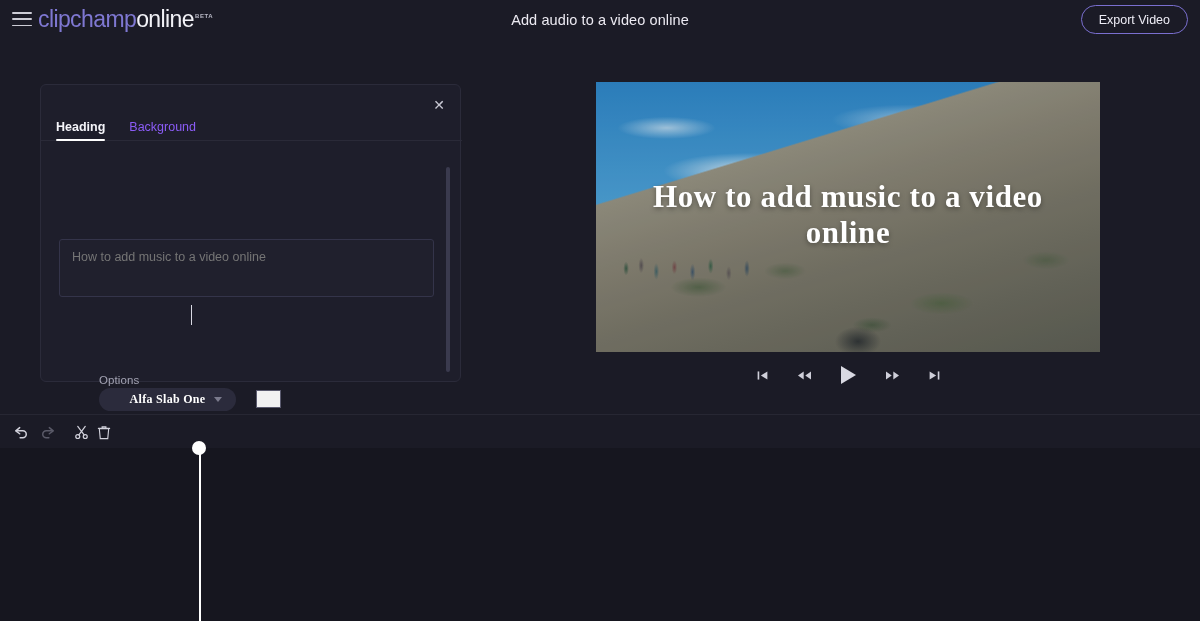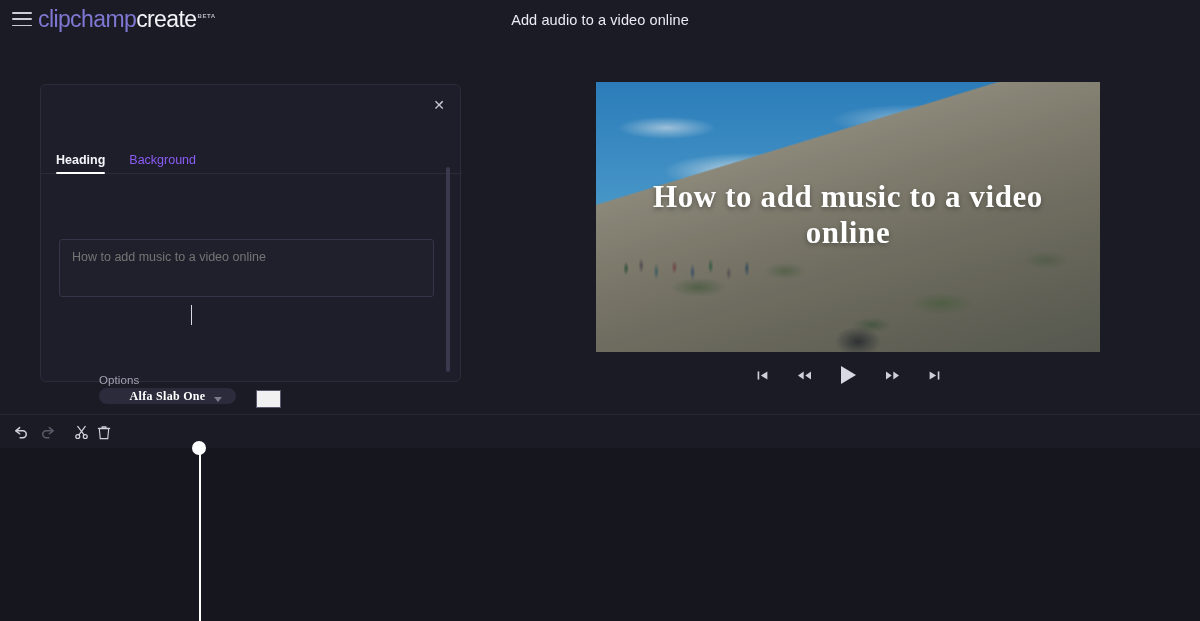--- a/index.html
+++ b/index.html
@@ -57,21 +57,20 @@
   }
   .panel-close {
     position: absolute; right: 10px; top: 9px; width: 22px; height: 22px;
     display: flex; align-items: center; justify-content: center;
     color: #c9c9d4; font-size: 14px; cursor: pointer; line-height: 1;
   }
   .tabs {
     position: absolute; top: 30px; left: 0; width: 421px; height: 26px;
     display: flex; align-items: flex-end; padding-left: 15px; gap: 24px;
     border-bottom: 1px solid #2a2a38;
-    margin-top: 33px;
   }
   .tab {
     font-size: 12.5px; color: #8b5cf6; padding-bottom: 6px; cursor: pointer;
     position: relative;
   }
   .tab.active { color: #f4f4f9; font-weight: 600; }
   .tab.active::after {
     content: ""; position: absolute; left: 0; right: 0; bottom: -1px;
     height: 2px; background: #ffffff; border-radius: 1px;
   }
@@ -85,21 +84,21 @@
     line-height: 1.2;
   }
   .caret {
     position: absolute; left: 150px; top: 160px; width: 1px; height: 20px;
     background: #d9d9e3;
   }
   .field-label {
     position: absolute; font-size: 11.5px; color: #a3a3b3; letter-spacing: .1px;
   }
   .typeface-select {
-    position: absolute; left: 58px; top: 243px; width: 137px; height: 16px;
+    position: absolute; left: 58px; top: 243px; width: 137px; height: 23px;
     background: #2b2b3c; border-radius: 12px;
     display: flex; align-items: center; justify-content: center;
     cursor: pointer;
   }
   .typeface-select .tfname {
     font-size: 12px; color: #ffffff; font-weight: 700;
     font-family: "Liberation Serif", serif; letter-spacing: .3px;
   }
   .typeface-select .chev {
     position: absolute; right: 14px; top: 9px;
@@ -236,23 +235,24 @@
 
 <div class="app">
 
   <div class="header">
     <div class="hamburger">
       <span></span>
         <span></span>
         <span></span>
     </div>
     <div class="brand">
-      <span class="b1">clipchamp</span><span class="b2">create</span><span class="beta">BETA</span>
+      <span class="b1">clipchamp</span><span class="b2">online</span><span class="beta">BETA</span>
     </div>
     <div class="header-title">Add audio to a video online</div>
+    <div class="export-btn">Export Video</div>
   </div>
 
   <div class="panel">
     <div class="panel-close">✕</div>
 
     <div class="tabs">
       <div class="tab active">Heading</div>
       <div class="tab">Background</div>
     </div>
 

